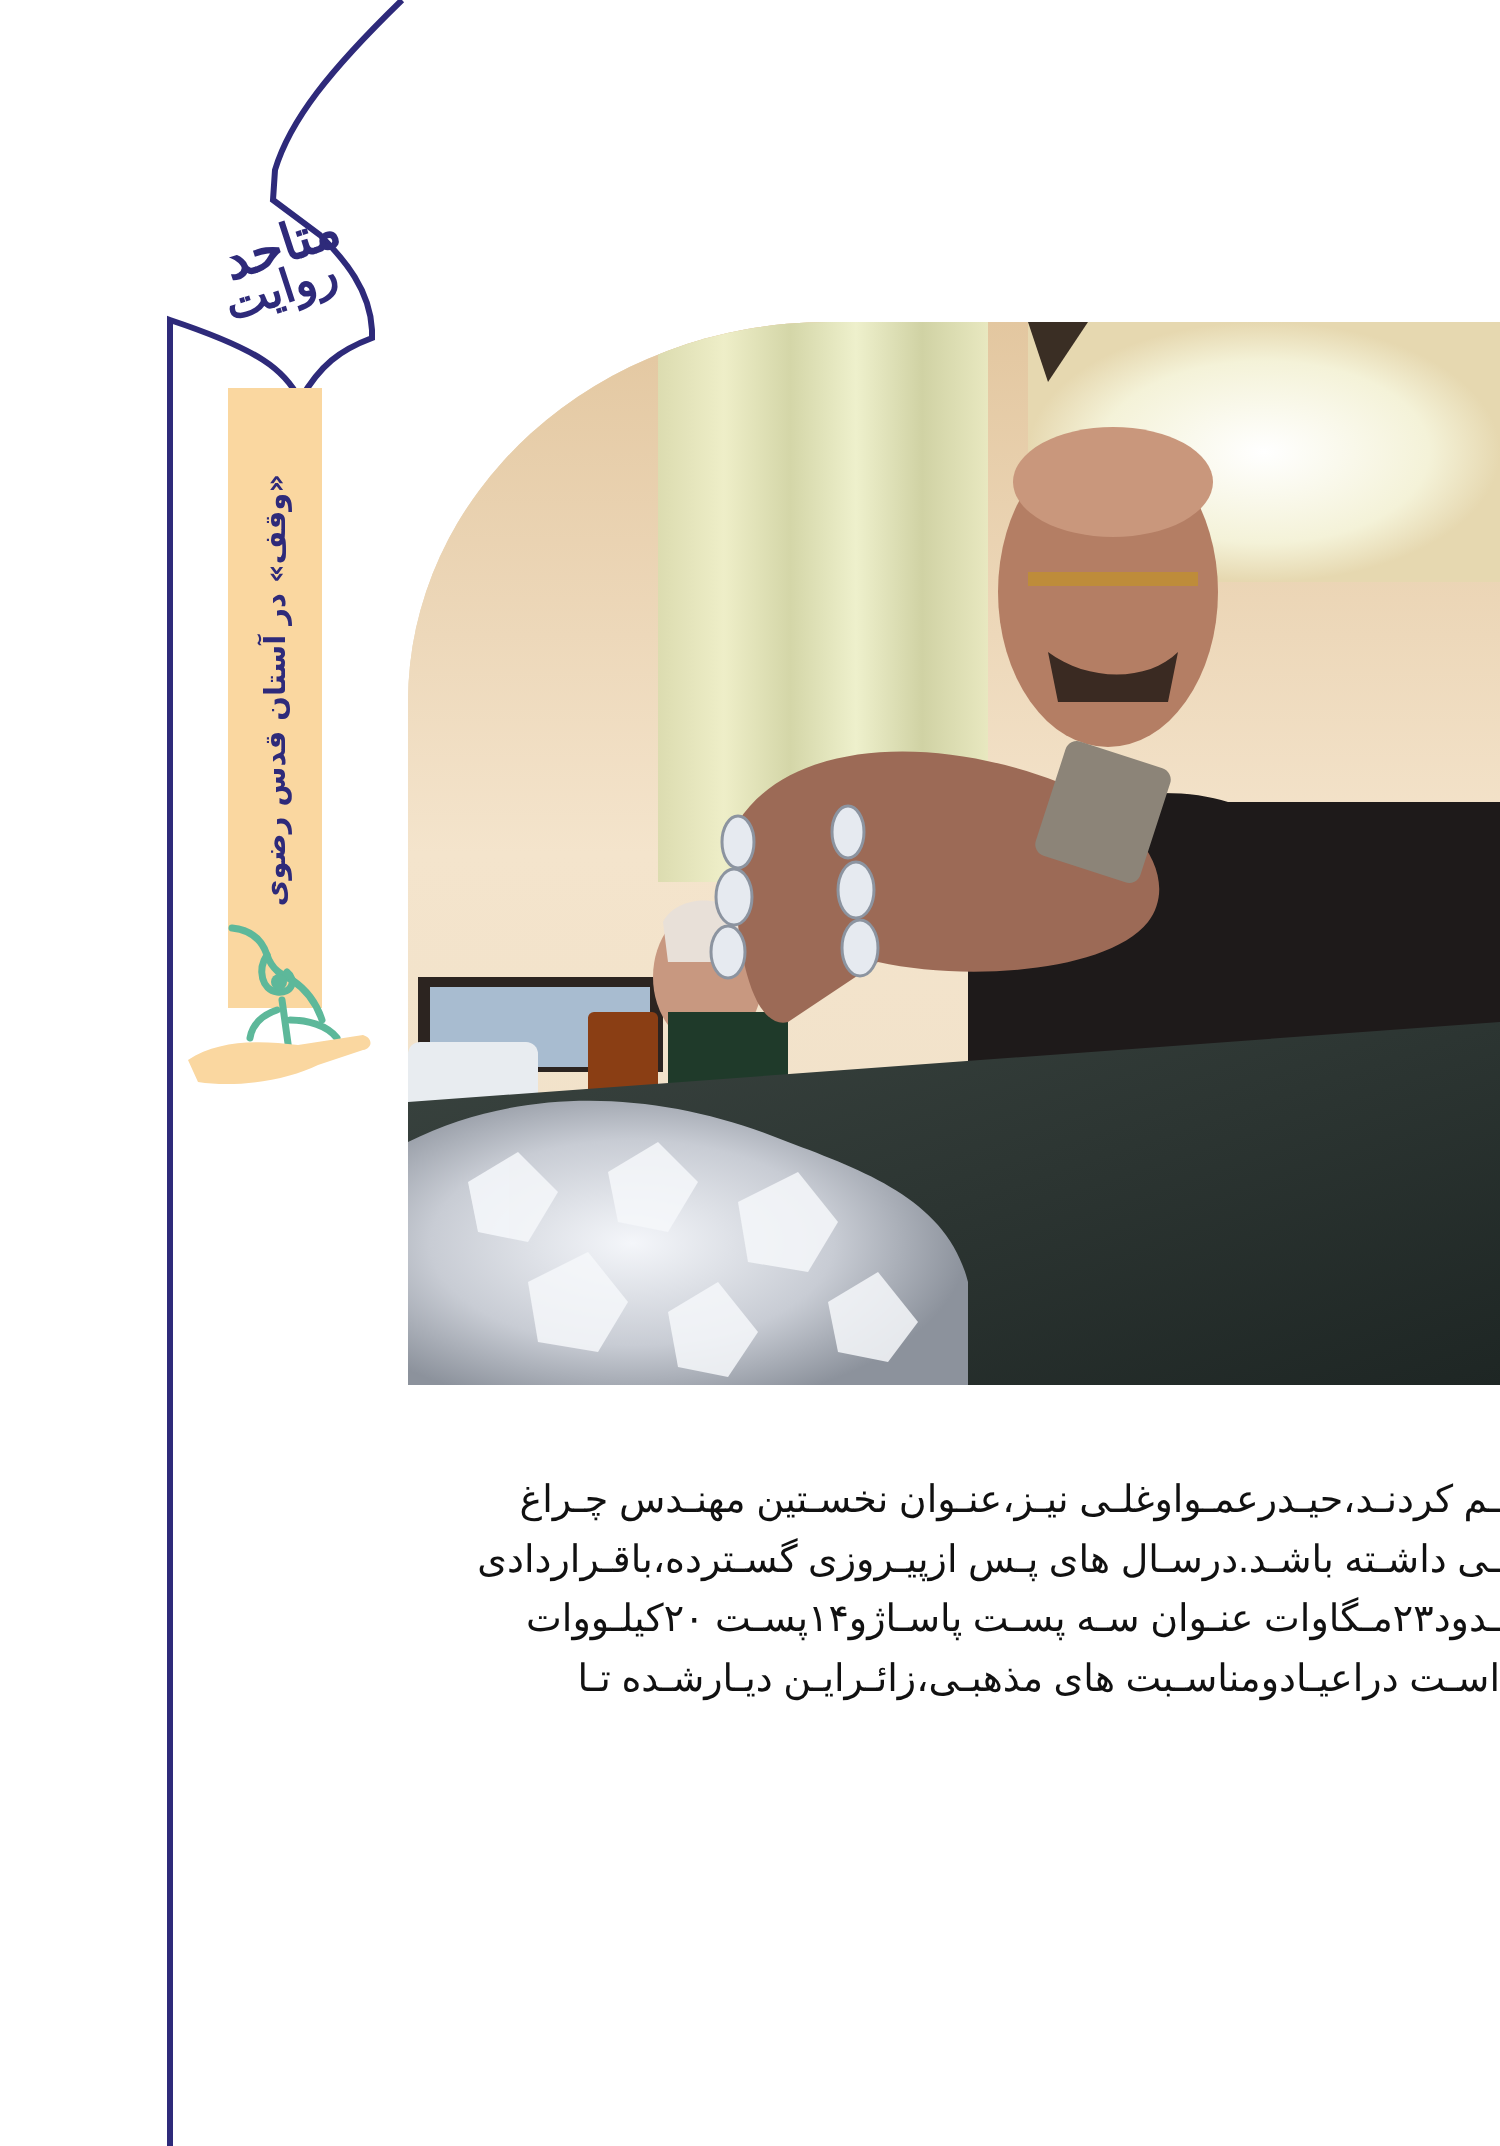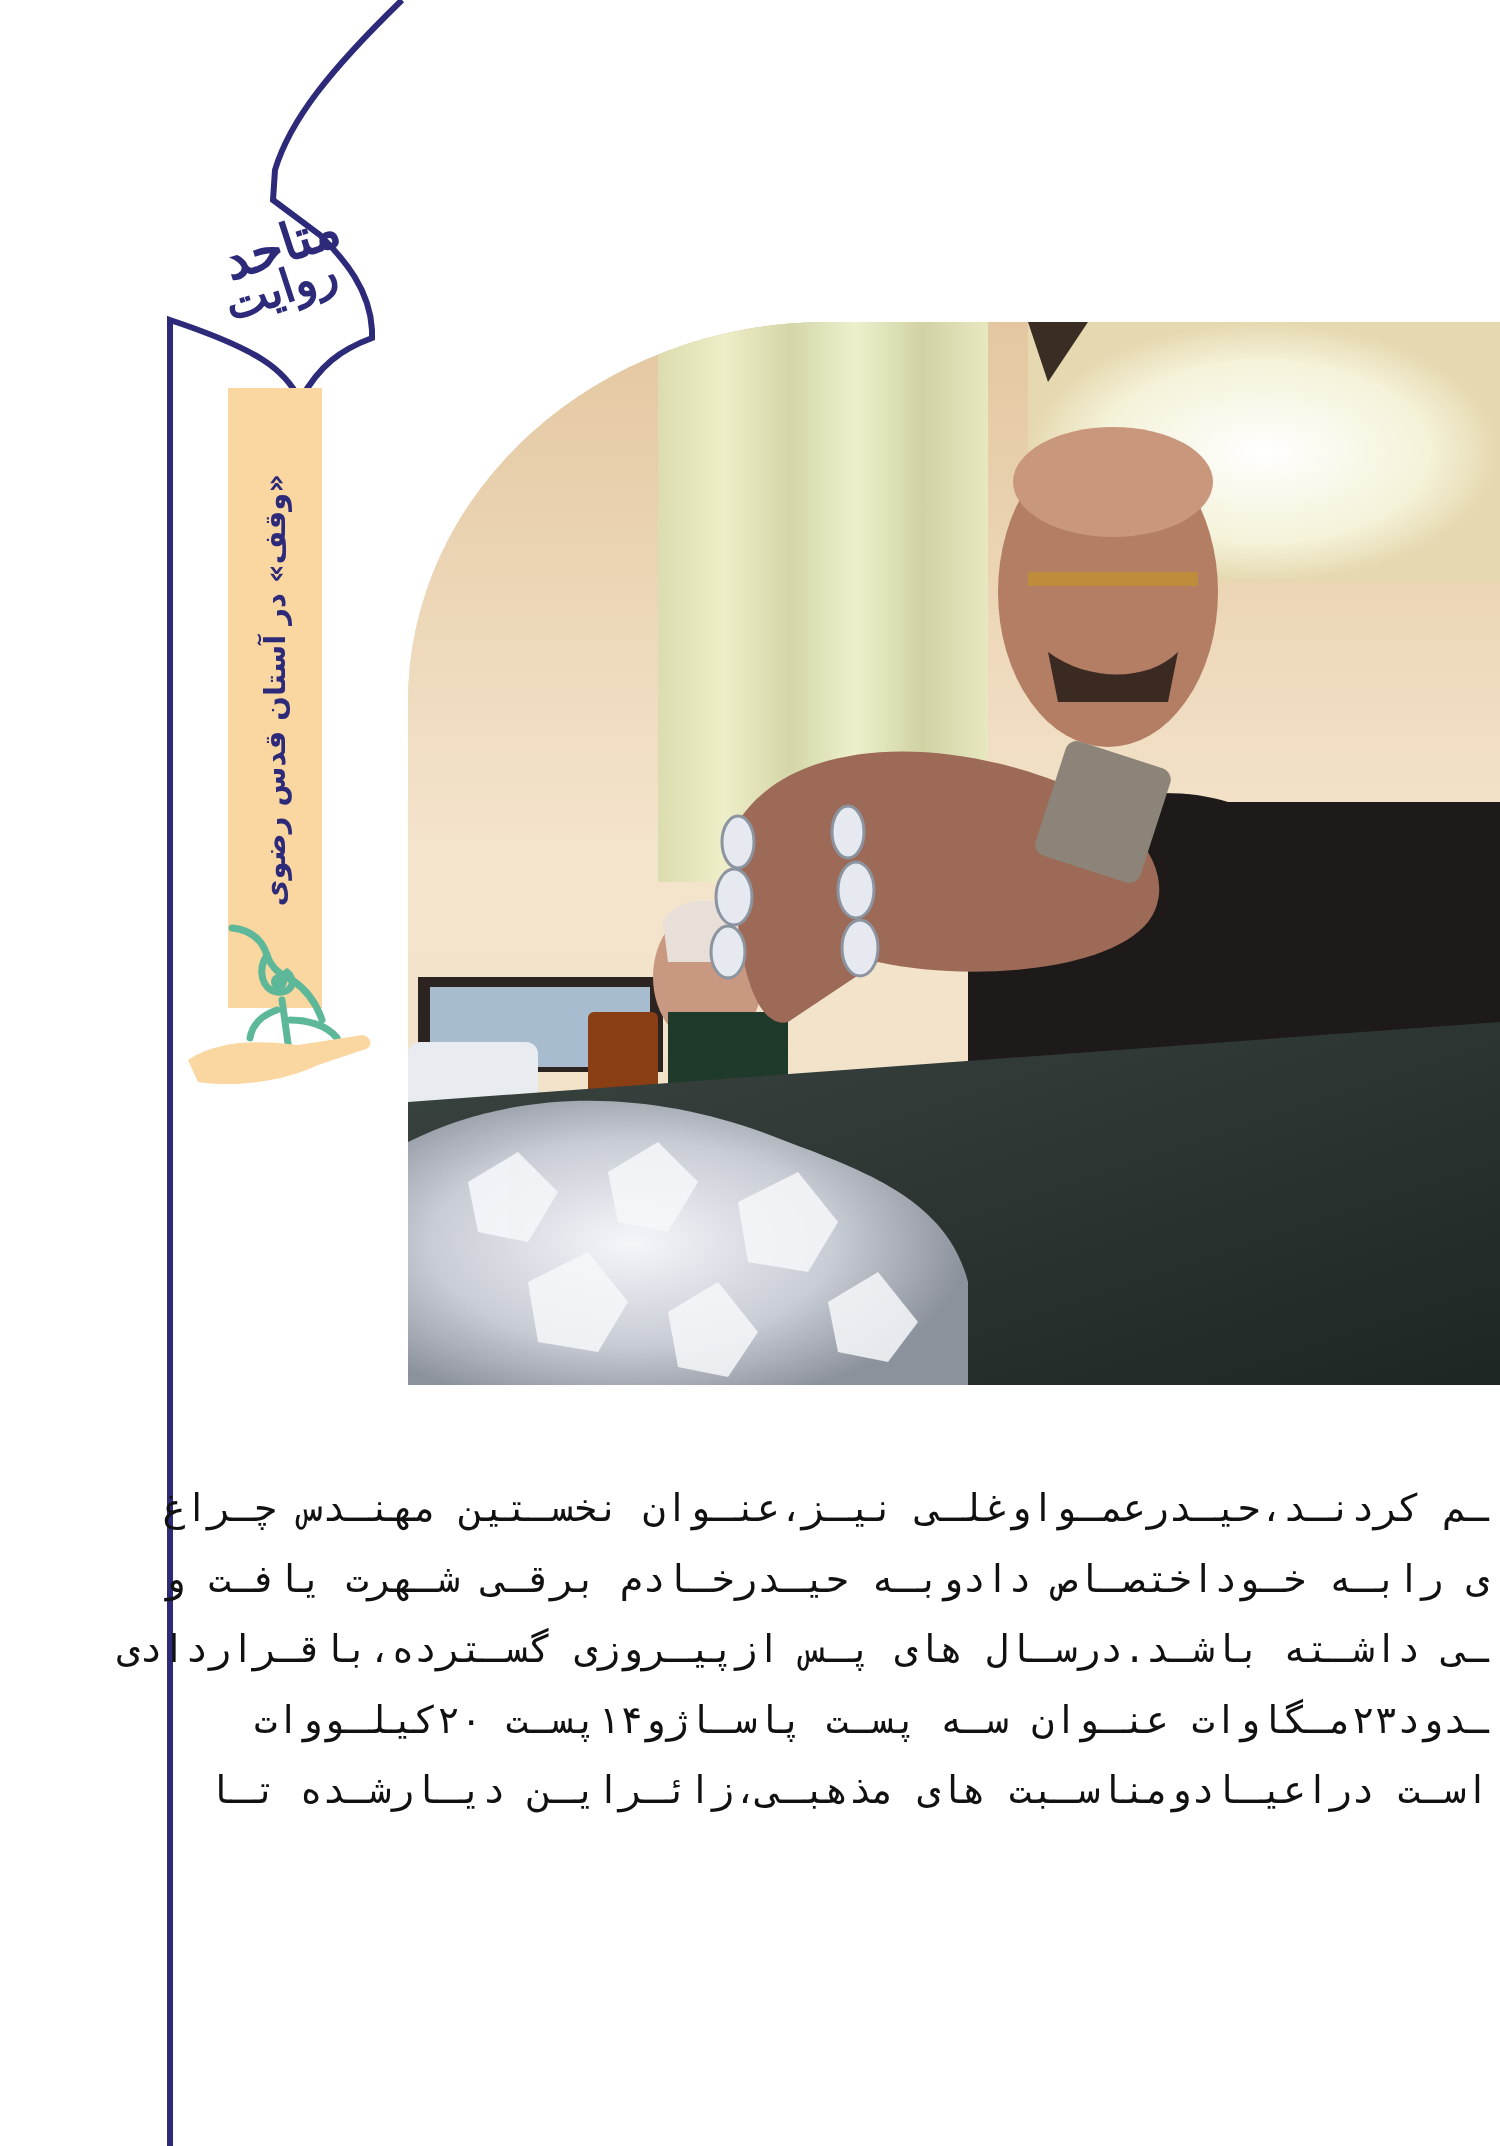--- a/index.html
+++ b/index.html
@@ -22,21 +22,21 @@
     font-family: "DejaVu Sans", sans-serif; font-weight: bold; font-size: 29px; color: #2e2a7a; white-space: nowrap; direction: rtl; }
 
   .ornament { position: absolute; left: 222px; top: 920px; width: 120px; height: 140px; }
   .hand { position: absolute; left: 178px; top: 1010px; width: 200px; height: 80px; }
 
   .photo { position: absolute; left: 408px; top: 322px; width: 1092px; height: 1063px;
     border-top-left-radius: 420px 380px; overflow: hidden; background: #e9d6b8; }
   .photo svg { width: 100%; height: 100%; display: block; }
 
   .article { position: absolute; right: 0; top: 1470px; width: 1080px; direction: rtl; text-align: justify; }
-  .article p { margin: 11px; font-family: Liberation Mono, monospace; font-size: 38px; line-height: 59.5px;
+  .article p { margin: 0; font-family: Liberation Sans, sans-serif; font-size: 38px; line-height: 59.5px;
     color: #111111; white-space: nowrap; text-align: right; letter-spacing: -0.5px; }
   .article p span { display: inline-block; }
 </style>
 </head>
 <body>
 
 <svg class="border-svg" viewBox="0 0 1500 2146">
   <path d="M 402 0 C 330 70 290 120 275 170 L 273 200 L 320 235 C 345 260 370 290 372 330 L 372 338 C 340 350 320 365 300 400 C 285 370 260 350 170 320 L 170 2146" fill="none" stroke="#2e2a7a" stroke-width="6"></path>
 </svg>
 
@@ -141,17 +141,16 @@
       <polygon points="330,880 390,850 430,900 400,950 340,940"></polygon>
       <polygon points="120,960 180,930 220,980 190,1030 130,1020"></polygon>
       <polygon points="420,980 470,950 510,1000 480,1040 430,1030"></polygon>
       <polygon points="260,990 310,960 350,1010 320,1055 270,1045"></polygon>
     </g>
   </svg>
 </div>
 
 <div class="article">
   <p><span>ـم کردنـد،حیـدرعمـواوغلـی نیـز،عنـوان نخسـتین مهنـدس چـراغ</span></p>
-  <p><span>ی رابـه خـوداختصـاص دادوبـه حیـدرخـادم برقـی شـهرت یافـت و</span></p>
   <p><span>ـی داشـته باشـد.درسـال های پـس ازپیـروزی گسـترده،باقـراردادی</span></p>
   <p><span>ـدود۲۳مـگاوات عنـوان سـه پسـت پاسـاژو۱۴پسـت ۲۰کیلـووات</span></p>
   <p><span>اسـت دراعیـادومناسـبت های مذهبـی،زائـرایـن دیـارشـده تـا</span></p>
 </div>
 
 </body></html>

